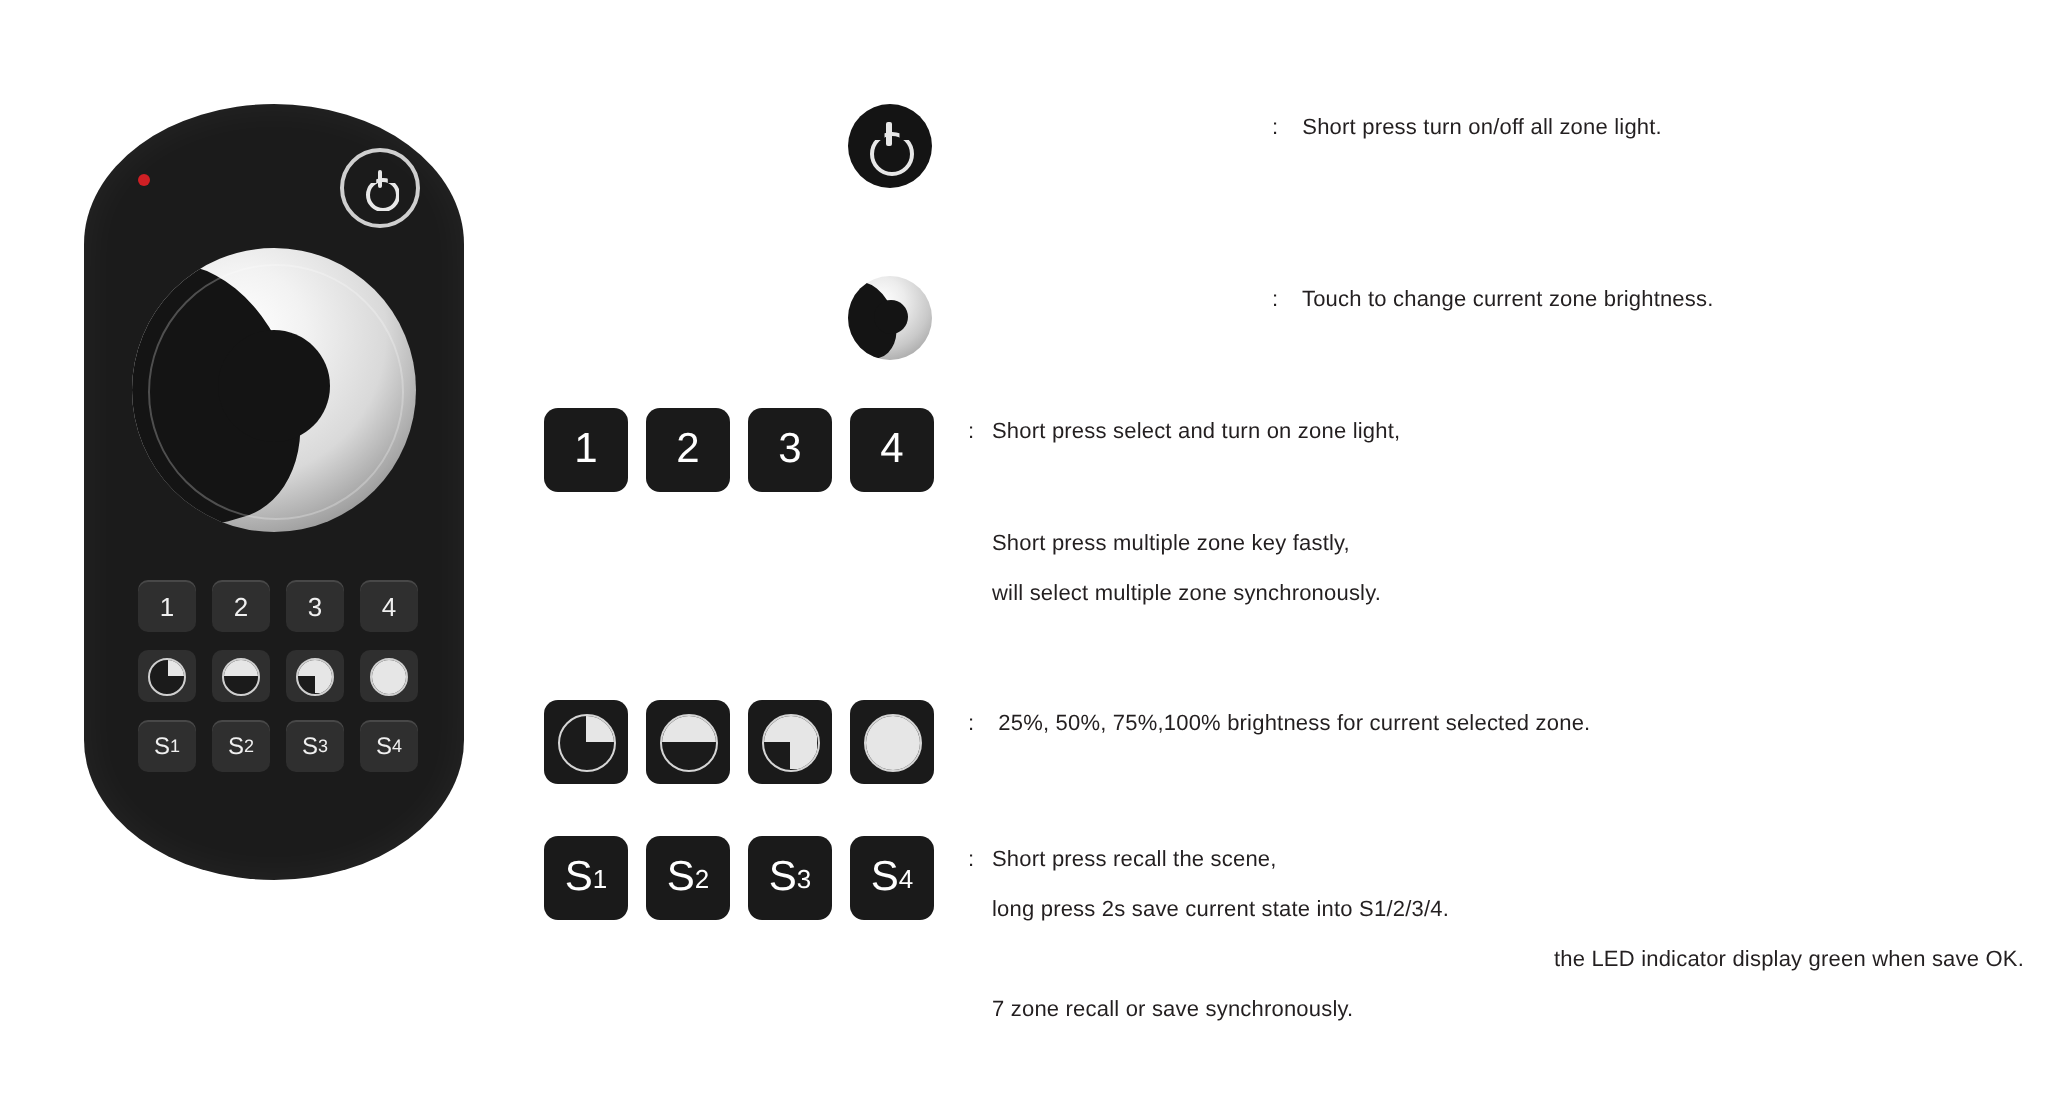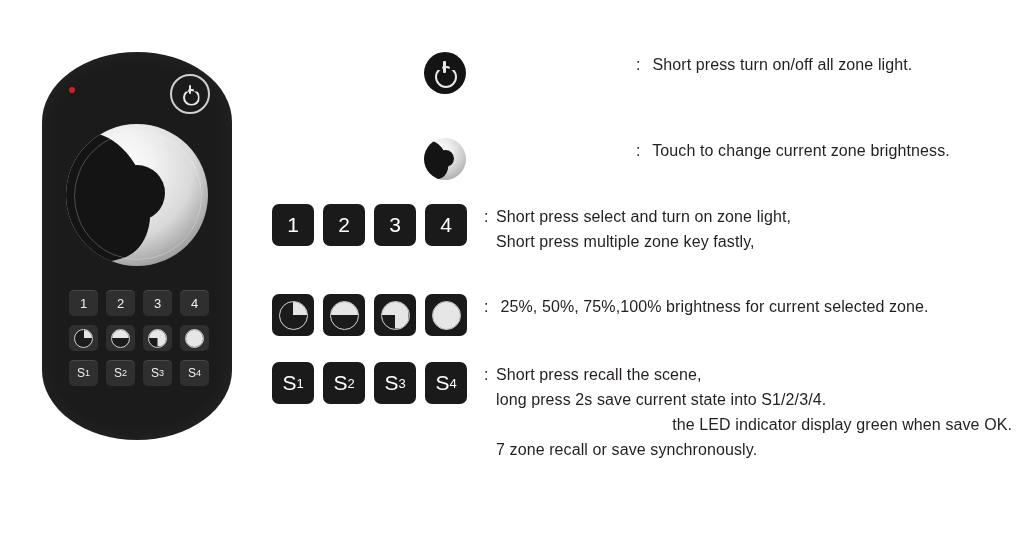--- a/index.html
+++ b/index.html
@@ -187,21 +187,21 @@
   .icon-col {
     width: 212px;
     display: flex;
     align-items: center;
     gap: 12px;
     flex: 0 0 212px;
   }
   .icon-col.single { padding-left: 152px; }
   .desc-col {
     flex: 1;
-    font-size: 16px;
+    font-size: 11px;
     line-height: 25px;
     color: #231f20;
     letter-spacing: 0.1px;
   }
   .desc-col .colon {
     display: inline-block;
     width: 12px;
   }
   .desc-line { white-space: nowrap; }
 
@@ -368,21 +368,22 @@
 
   <div class="legend-row" style="margin-bottom:26px;">
     <div class="icon-col icon-gap">
       <div class="big-key">1</div>
       <div class="big-key">2</div>
       <div class="big-key">3</div>
       <div class="big-key">4</div>
     </div>
     <div class="desc-col">
       <div><span class="colon">:</span><span class="desc-line">Short press select and turn on zone light,</span></div>
-      <div style="padding-left:12px;"><span class="desc-line">Short press multiple zone key fastly,</span></div>
+      <div style="padding-left:12px;margin-top:31px;"><span class="desc-line">Short press multiple zone key fastly,</span></div>
+      <div style="padding-left:12px;"><span class="desc-line">will select multiple zone synchronously.</span></div>
     </div>
   </div>
 
   <div class="legend-row" style="margin-bottom:26px;margin-top:40px;">
     <div class="icon-col icon-gap">
       <div class="big-dim">
           <div class="dimdisc dim-25">
             <div class="fill"></div>
           </div>
         </div>

